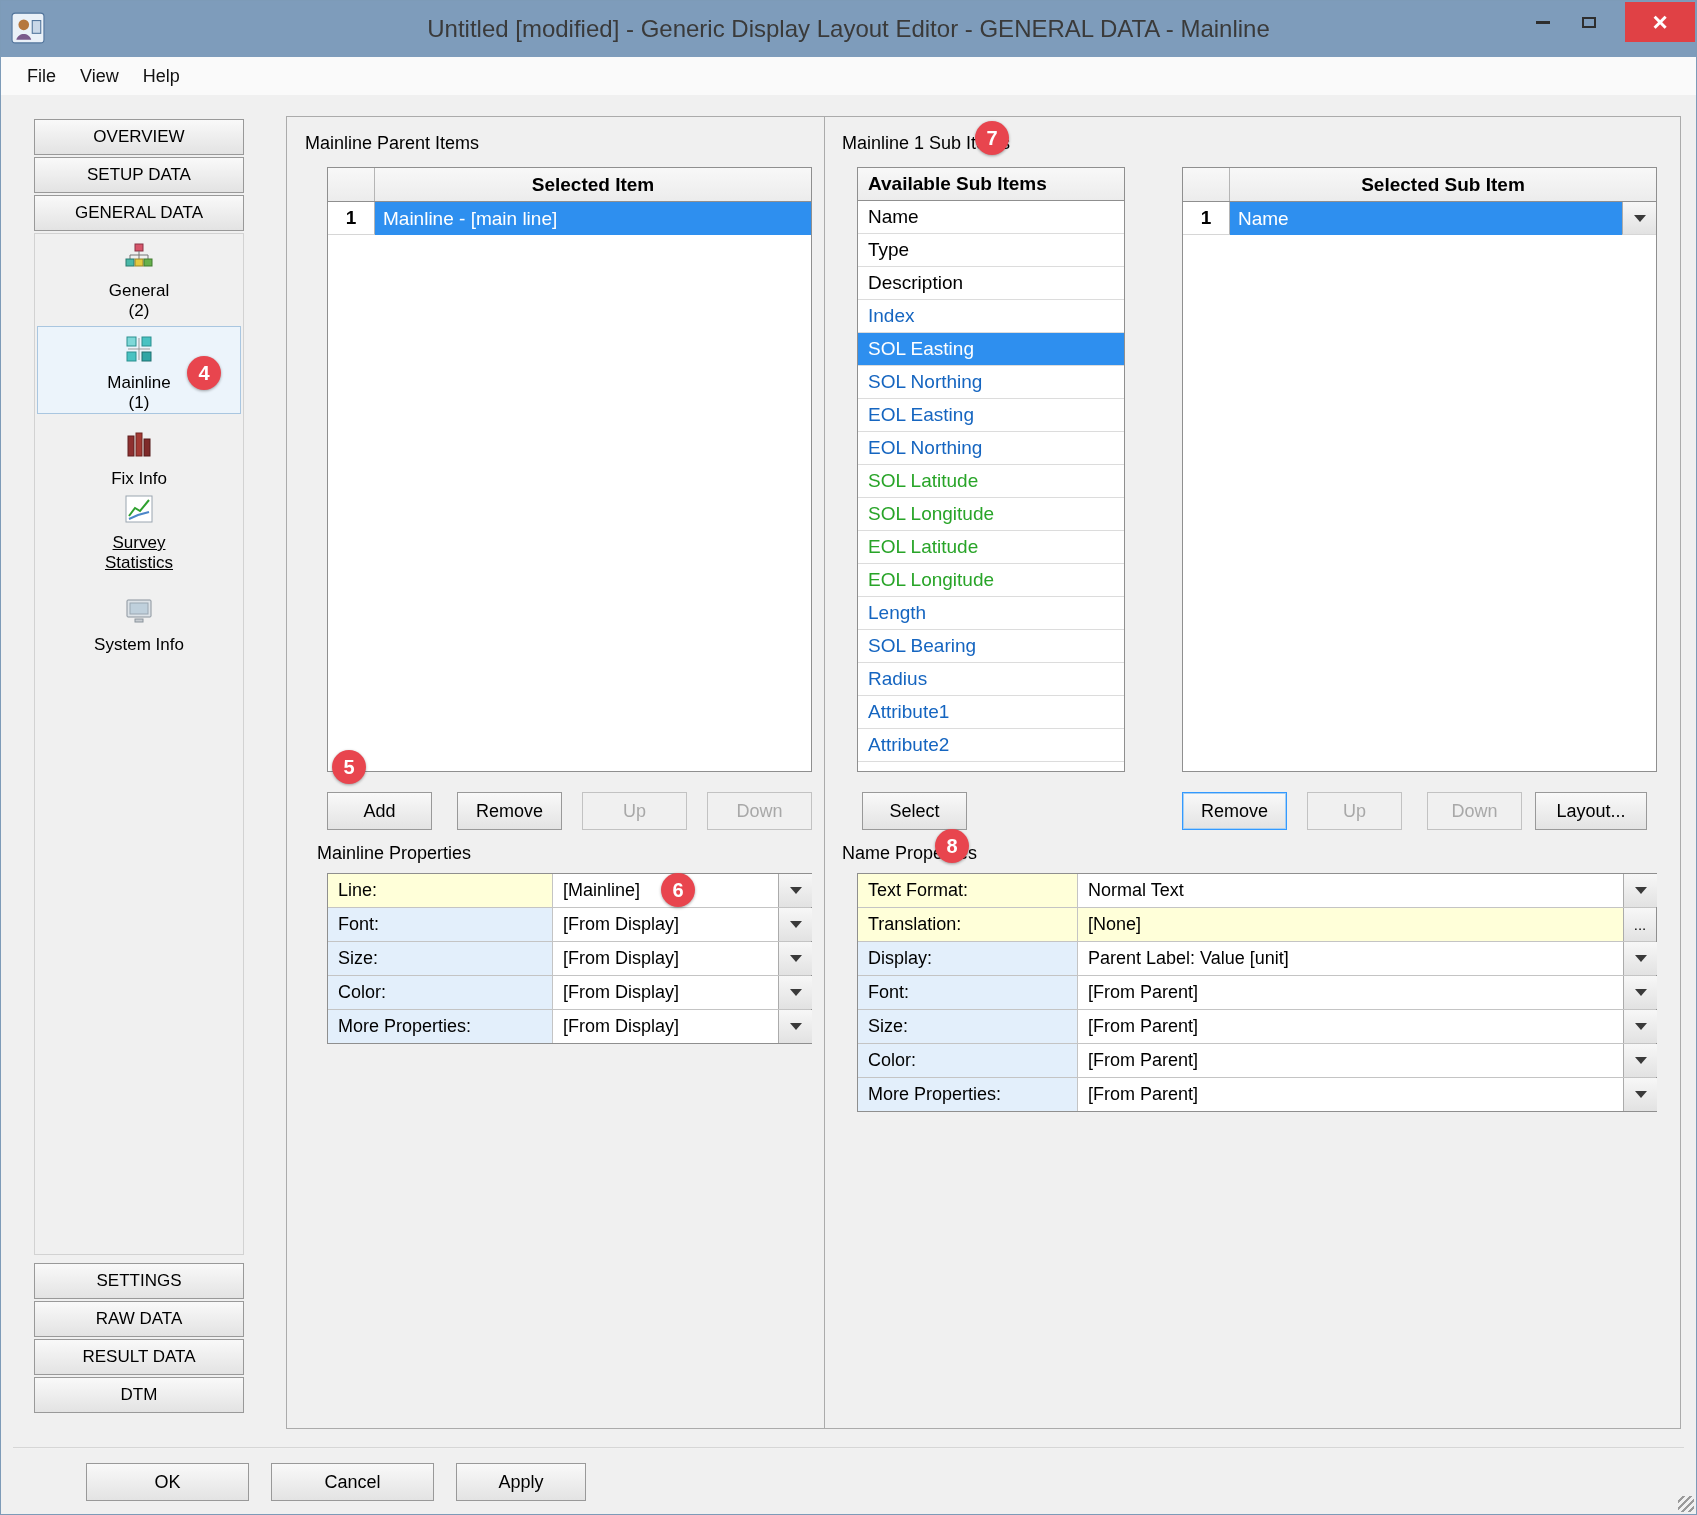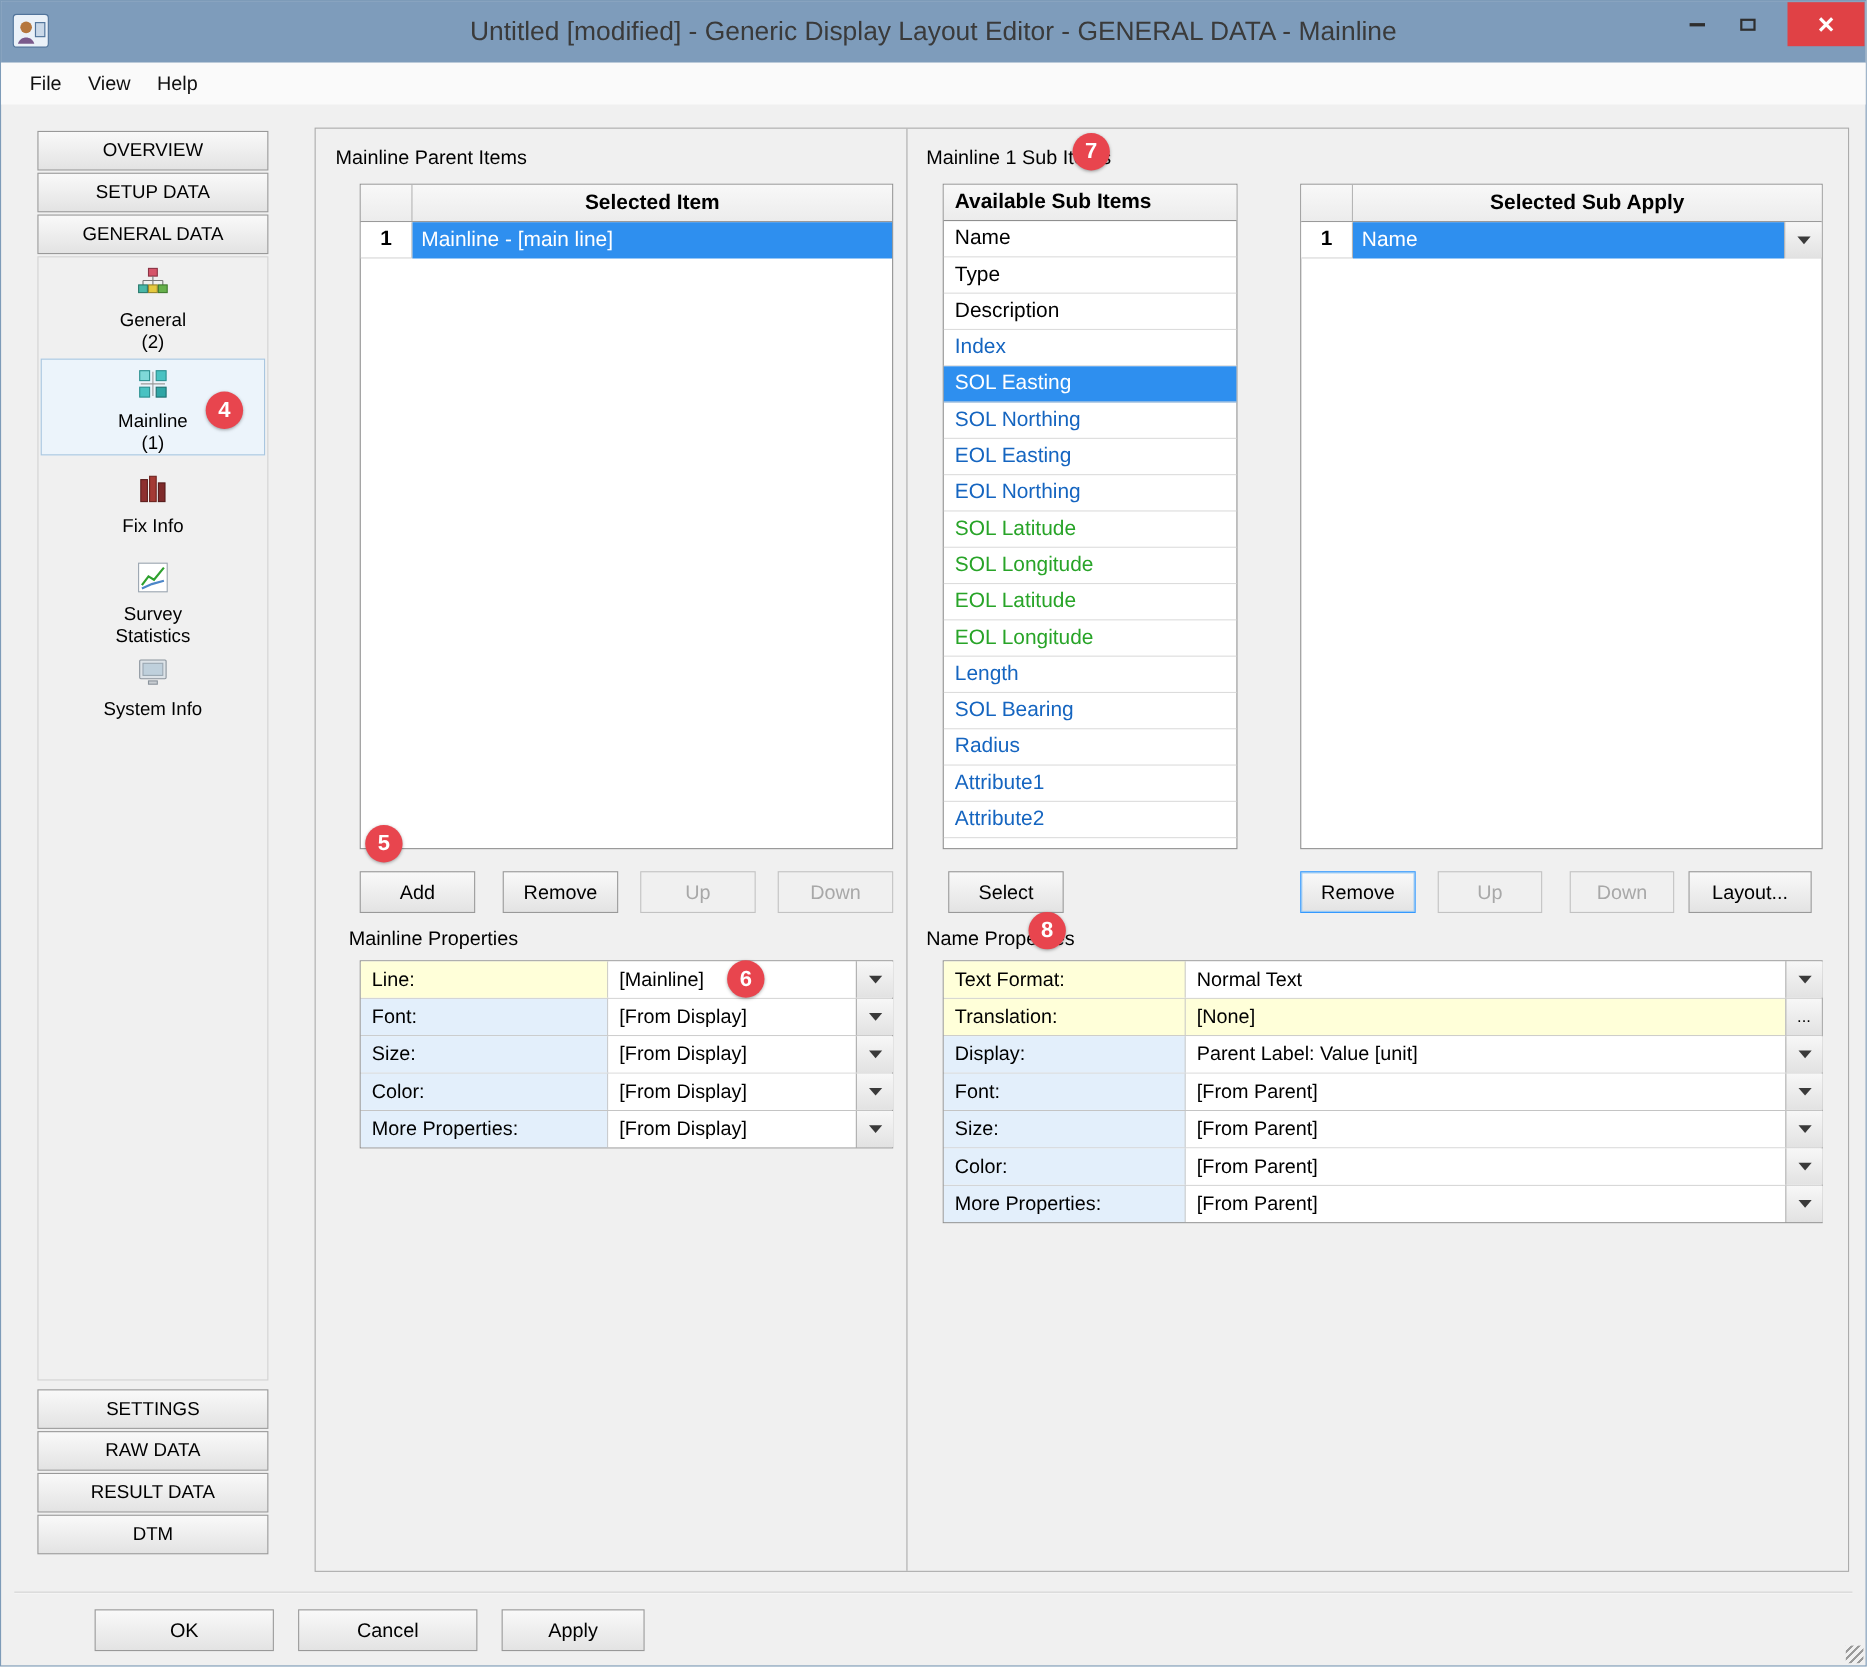--- a/index.html
+++ b/index.html
@@ -170,21 +170,21 @@
       <span class="icn">
         <svg width="30" height="30" viewBox="0 0 30 30">
           <rect x="4" y="6" width="6" height="20" fill="#8E3030" stroke="#5E1E1E"></rect>
           <rect x="12" y="3" width="6" height="23" fill="#A43A34" stroke="#6E2420"></rect>
           <rect x="20" y="9" width="6" height="17" fill="#7E2A2A" stroke="#551B1B"></rect>
         </svg>
       </span>
       <span>Fix Info</span>
     </div>
 
-    <div class="nav-item" style="top:276px; width:208px;">
+    <div class="nav-item" style="top:260px; width:208px;text-decoration:underline;">
       <span class="icn">
         <svg width="30" height="30" viewBox="0 0 30 30">
           <rect x="2" y="2" width="26" height="26" fill="#fff" stroke="#9AA5B0"></rect>
           <polyline points="5,22 11,14 16,17 25,6" fill="none" stroke="#2FA12F" stroke-width="2"></polyline>
           <polyline points="5,25 14,21 25,18" fill="none" stroke="#4C86C8" stroke-width="2"></polyline>
         </svg>
       </span>
       <span style="width:100px;">Survey Statistics</span>
     </div>
 
@@ -289,21 +289,21 @@
       <div class="avail-item c-blue">Length</div>
       <div class="avail-item c-blue">SOL Bearing</div>
       <div class="avail-item c-blue">Radius</div>
       <div class="avail-item c-blue">Attribute1</div>
       <div class="avail-item c-blue">Attribute2</div>
     </div>
 
     <div class="box" style="left:895px; top:50px; width:475px; height:605px;">
       <div class="thead">
         <div class="th-num"></div>
-        <div class="th-main">Selected Sub Apply</div>
+        <div class="th-main">Selected Sub Item</div>
       </div>
       <div class="trow">
         <div class="td-num">1</div>
         <div class="td-val">Name</div>
         <div class="combo-arrow" style="border-bottom:1px solid #D6D6D6;">
             <span class="tri"></span>
           </div>
       </div>
     </div>
 

